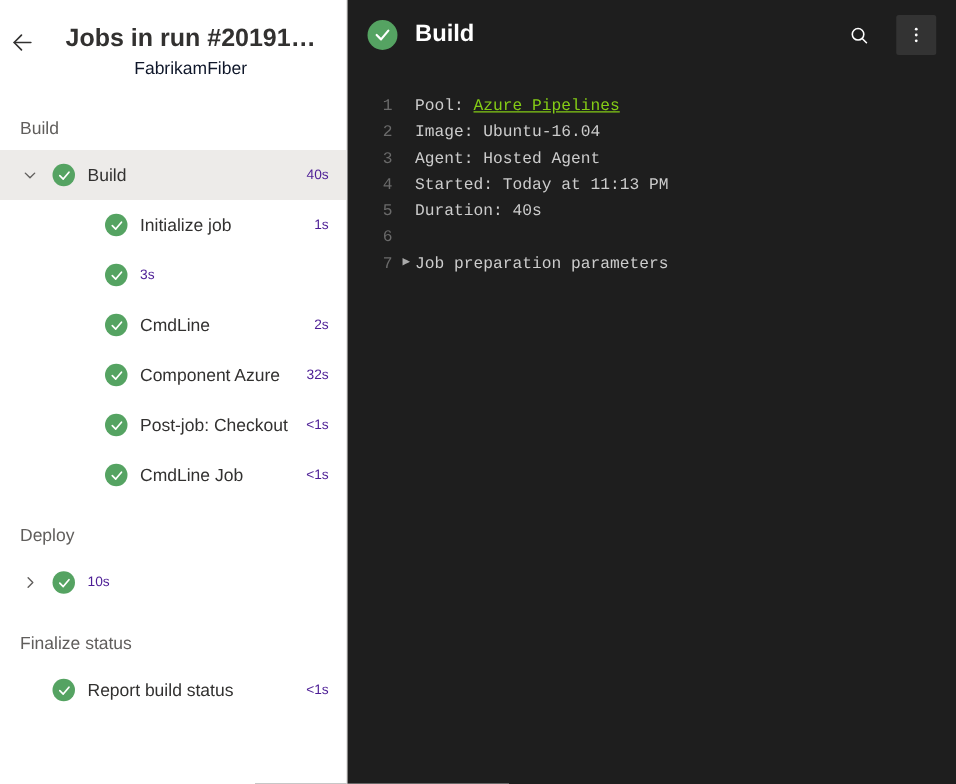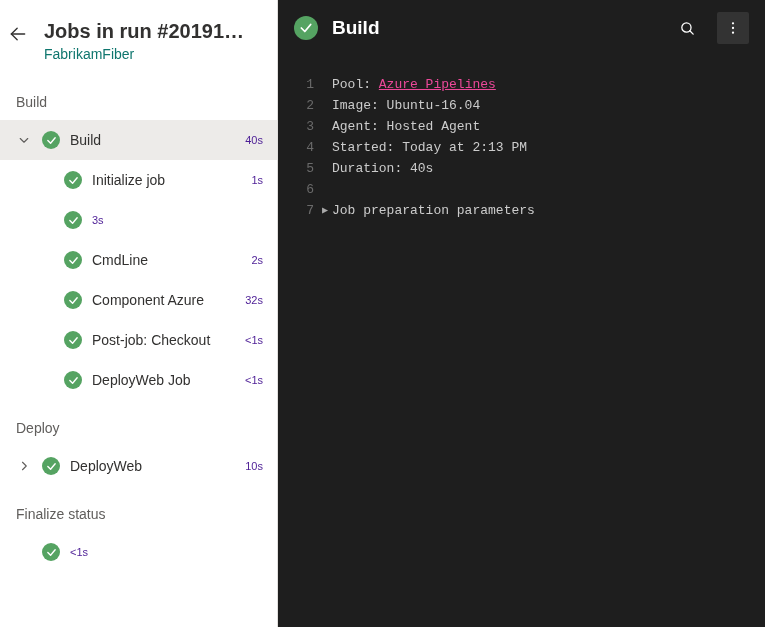--- a/index.html
+++ b/index.html
@@ -21,41 +21,42 @@
     border-right: 1px solid #e1dfdd;
     display: flex;
     flex-direction: column;
     overflow: hidden;
   }
   .sb-header {
     display: flex;
     align-items: flex-start;
     gap: 14px;
     padding: 18px 16px 12px 6px;
+    text-align: center;
   }
   .back-arrow {
     width: 24px; height: 24px;
     display: inline-flex;
     align-items: center; justify-content: center;
     margin-top: 4px;
     cursor: pointer;
     color: #323130;
   }
   .sb-titles { flex: 1; min-width: 0; }
   .sb-title {
     font-size: 20px;
     font-weight: 600;
     line-height: 1.3;
     white-space: nowrap;
     overflow: hidden;
     text-overflow: ellipsis;
   }
   .sb-subtitle {
     font-size: 14px;
-    color: #0f766e;
+    color: #0f172a;
     margin-top: 2px;
   }
   .sb-scroll { flex: 1; overflow-y: auto; }
   .stage-label {
     font-size: 14px;
     color: #605e5c;
     padding: 20px 16px 10px 16px;
   }
   .job-row, .step-row {
     display: flex;
@@ -87,21 +88,21 @@
     flex: 1;
     min-width: 0;
     white-space: nowrap;
     overflow: hidden;
   }
   .row-time {
     color: #4c1d95;
     font-size: 11px;
     flex: 0 0 auto;
   }
-  .step-row { padding-left: 64px; }
+  .step-row { padding-left: 84px; }
 
   
   .detail {
     flex: 1;
     background: #1e1e1e;
     color: #ccc;
     display: flex;
     flex-direction: column;
     overflow: hidden;
   }
@@ -163,21 +164,21 @@
     text-align: center;
     cursor: pointer;
     user-select: none;
     font-size: 10px;
   }
   .ll {
     flex: 1;
     color: #ccc;
     white-space: pre;
   }
-  .ll a { color: #ec4899; text-decoration: underline; }
+  .ll a { color: #84cc16; text-decoration: underline; }
   
   ::-webkit-scrollbar { width: 8px; height: 8px; }
   ::-webkit-scrollbar-thumb { background: #888; border-radius: 4px; }
   body ::-webkit-scrollbar-track { background: transparent; }
 </style>
 </head>
 <body>
 
 <div class="sidebar">
   <div class="sb-header">
@@ -251,46 +252,46 @@
         </span>
         <span class="row-label">Post-job: Checkout</span>
         <span class="row-time">&lt;1s</span>
       </div>
       <div class="step-row">
         <span class="status-icon">
           <svg viewBox="0 0 24 24" fill="none" stroke="#fff" stroke-width="3" stroke-linecap="round" stroke-linejoin="round">
             <polyline points="4 12 10 18 20 6"></polyline>
           </svg>
         </span>
-        <span class="row-label">DeployWeb Job</span>
+        <span class="row-label">CmdLine Job</span>
         <span class="row-time">&lt;1s</span>
       </div>
       <div class="stage-label">Deploy</div>
       <div class="job-row">
         <span class="chevron">
           <svg viewBox="0 0 16 16" width="12" height="12" fill="none" stroke="currentColor" stroke-width="1.5" stroke-linecap="round" stroke-linejoin="round">
             <polyline points="6 3 11 8 6 13"></polyline>
           </svg>
         </span>
         <span class="status-icon">
           <svg viewBox="0 0 24 24" fill="none" stroke="#fff" stroke-width="3" stroke-linecap="round" stroke-linejoin="round">
             <polyline points="4 12 10 18 20 6"></polyline>
           </svg>
         </span>
-        <span class="row-label">DeployWeb</span>
         <span class="row-time">10s</span>
       </div>
       <div class="stage-label">Finalize status</div>
       <div class="job-row">
         <span class="chevron-spacer"></span>
         <span class="status-icon">
           <svg viewBox="0 0 24 24" fill="none" stroke="#fff" stroke-width="3" stroke-linecap="round" stroke-linejoin="round">
             <polyline points="4 12 10 18 20 6"></polyline>
           </svg>
         </span>
+        <span class="row-label">Report build status</span>
         <span class="row-time">&lt;1s</span>
       </div>
     </div>
 </div>
 
 <div class="detail">
   <div class="detail-header">
     <span class="detail-status">
       <svg viewBox="0 0 24 24" fill="none" stroke="#fff" stroke-width="3" stroke-linecap="round" stroke-linejoin="round">
           <polyline points="4 12 10 18 20 6"></polyline>
@@ -323,21 +324,21 @@
         <span class="ll">Image: Ubuntu-16.04</span>
       </div>
       <div class="log-line">
         <span class="ln">3</span>
         <span class="fold"></span>
         <span class="ll">Agent: Hosted Agent</span>
       </div>
       <div class="log-line">
         <span class="ln">4</span>
         <span class="fold"></span>
-        <span class="ll">Started: Today at 2:13 PM</span>
+        <span class="ll">Started: Today at 11:13 PM</span>
       </div>
       <div class="log-line">
         <span class="ln">5</span>
         <span class="fold"></span>
         <span class="ll">Duration: 40s</span>
       </div>
       <div class="log-line">
         <span class="ln">6</span>
         <span class="fold"></span>
         <span class="ll"></span>

